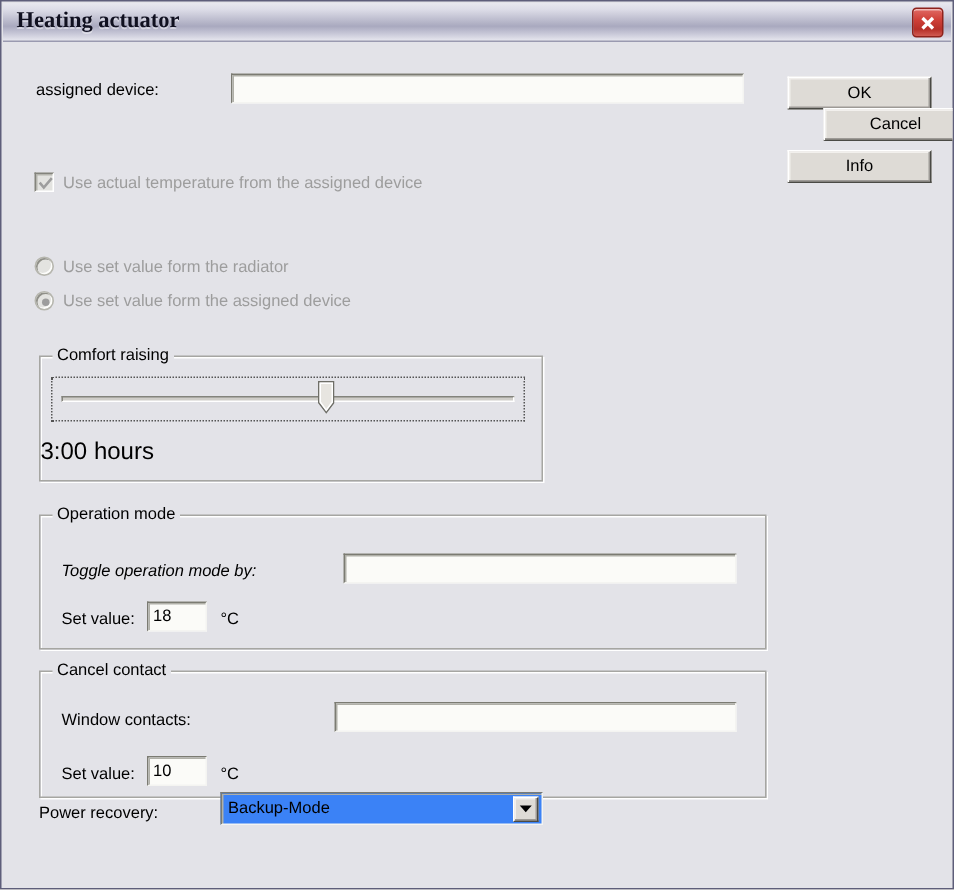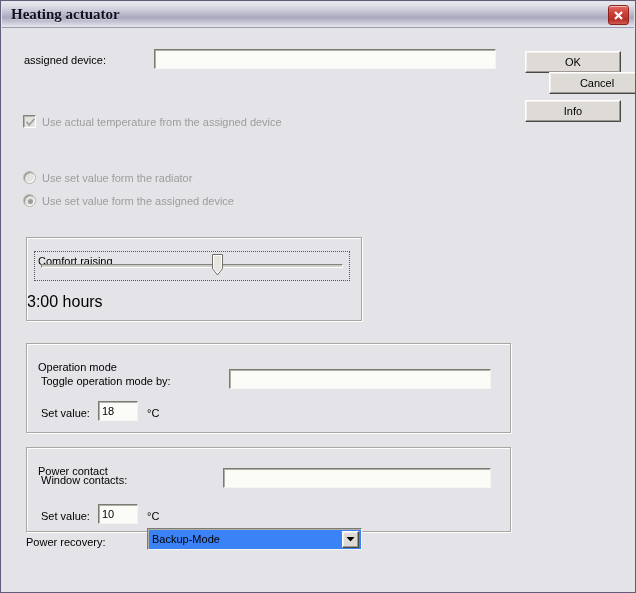--- a/index.html
+++ b/index.html
@@ -138,21 +138,20 @@
   }
   .group-title {
     position: absolute;
     top: -7px;
     left: 8px;
     background: #e3e3e8;
     padding: 0 3px;
     font-size: 11px;
     color: #000;
     white-space: nowrap;
-    margin-top: 24px;
   }
 
   
   .checkbox {
     position: absolute;
     width: 13px;
     height: 13px;
     box-sizing: border-box;
     background: #e3e3e0;
     border-top: 1px solid #83837c;
@@ -302,30 +301,30 @@
           <path d="M1.5 1.5 H9.5 V14 L5.5 19.5 L1.5 14 Z" fill="none" stroke="#ffffff" stroke-width="1"></path>
         </svg>
       </div>
 
       <span class="slider-value" style="left:0px; top:55px; width:336px;">3:00 hours</span>
     </div>
 
     <div class="group" style="left:24px; top:315px; width:485px; height:90px;">
       <span class="group-title">Operation mode</span>
 
-      <span class="lbl" style="left:14px; top:31px;">Toggle operation mode by:</span>
+      <span class="lbl" style="left:14px; top:31px;font-style:italic;">Toggle operation mode by:</span>
       <div class="field" style="left:202px; top:25px; width:262px; height:20px;"></div>
 
       <span class="lbl" style="left:14px; top:63px;">Set value:</span>
       <div class="field" style="left:71px; top:57px; width:40px; height:20px;">18</div>
       <span class="lbl" style="left:120px; top:63px;">°C</span>
     </div>
 
     <div class="group" style="left:24px; top:419px; width:485px; height:85px;">
-      <span class="group-title">Power contact</span>
+      <span class="group-title">Cancel contact</span>
 
       <span class="lbl" style="left:14px; top:26px;">Window contacts:</span>
       <div class="field" style="left:196px; top:20px; width:268px; height:20px;"></div>
 
       <span class="lbl" style="left:14px; top:62px;">Set value:</span>
       <div class="field" style="left:71px; top:56px; width:40px; height:20px;">10</div>
       <span class="lbl" style="left:120px; top:62px;">°C</span>
     </div>
 
     <span class="lbl" style="left:24px; top:508px;">Power recovery:</span>

